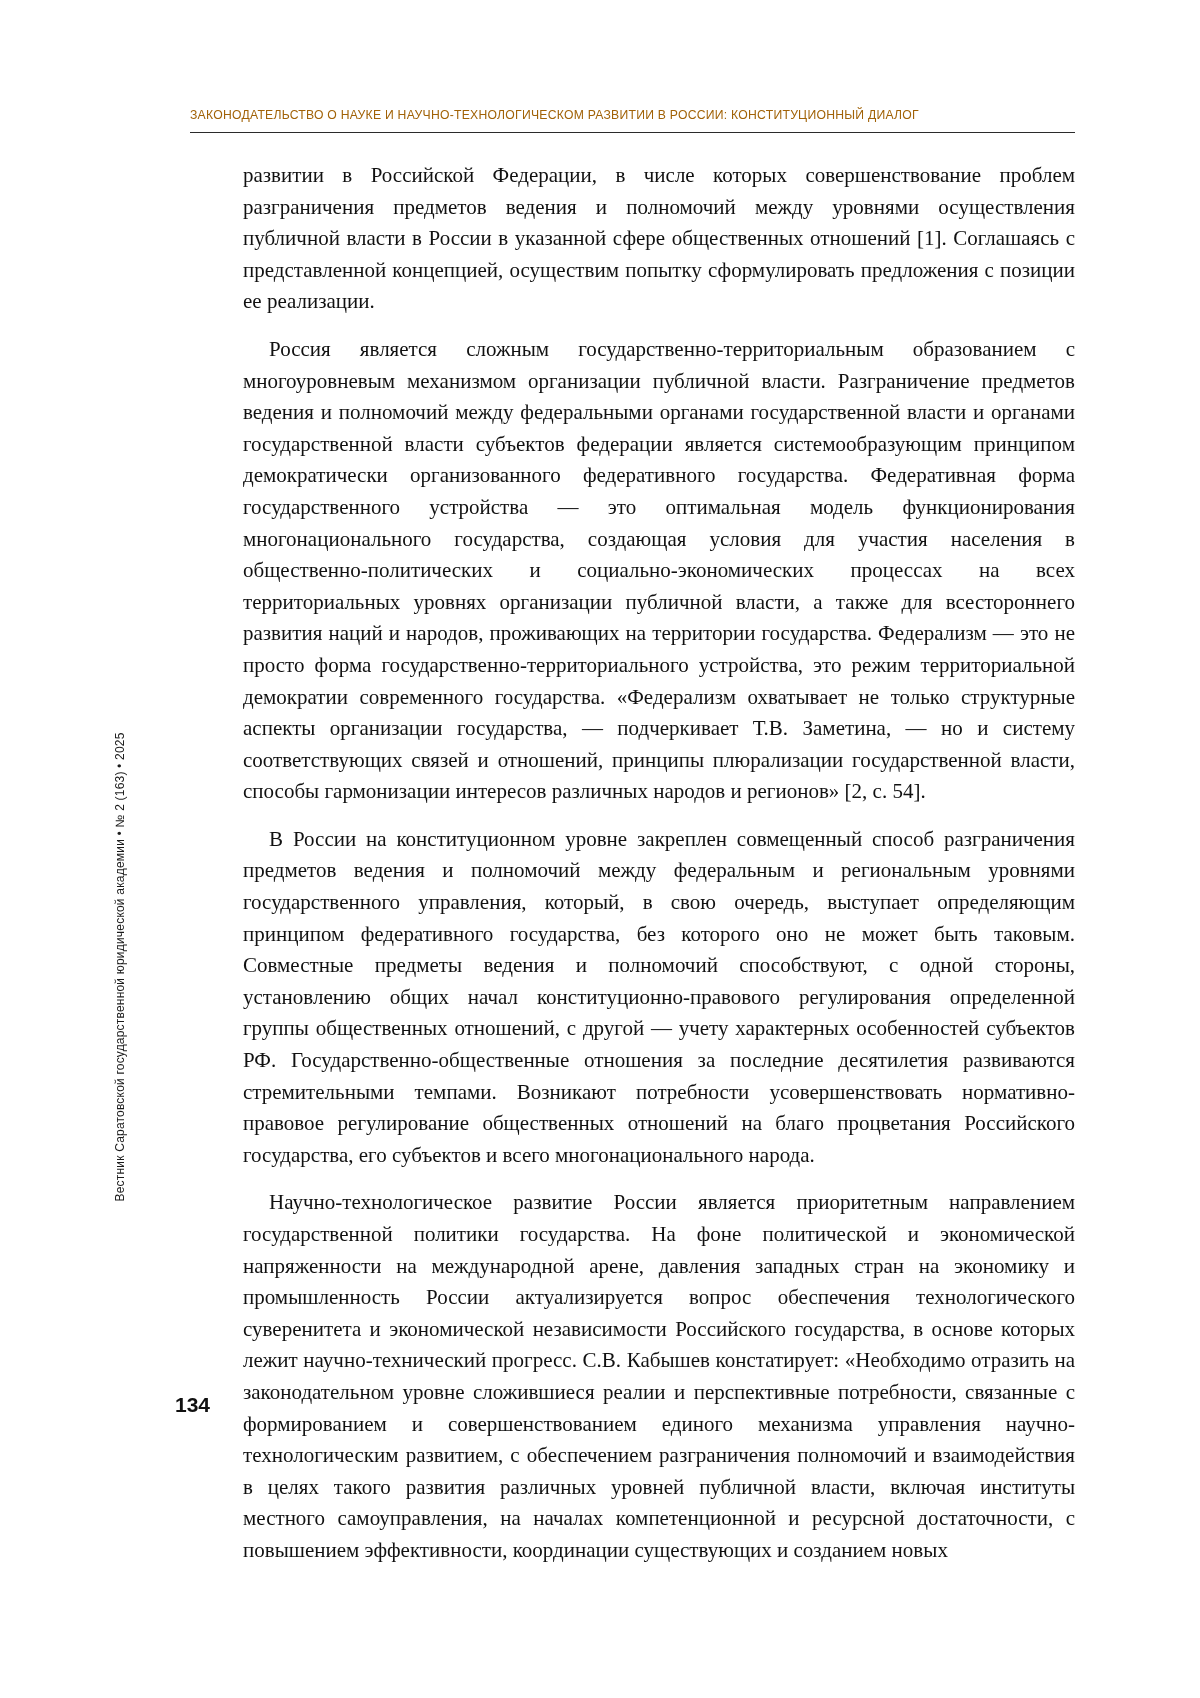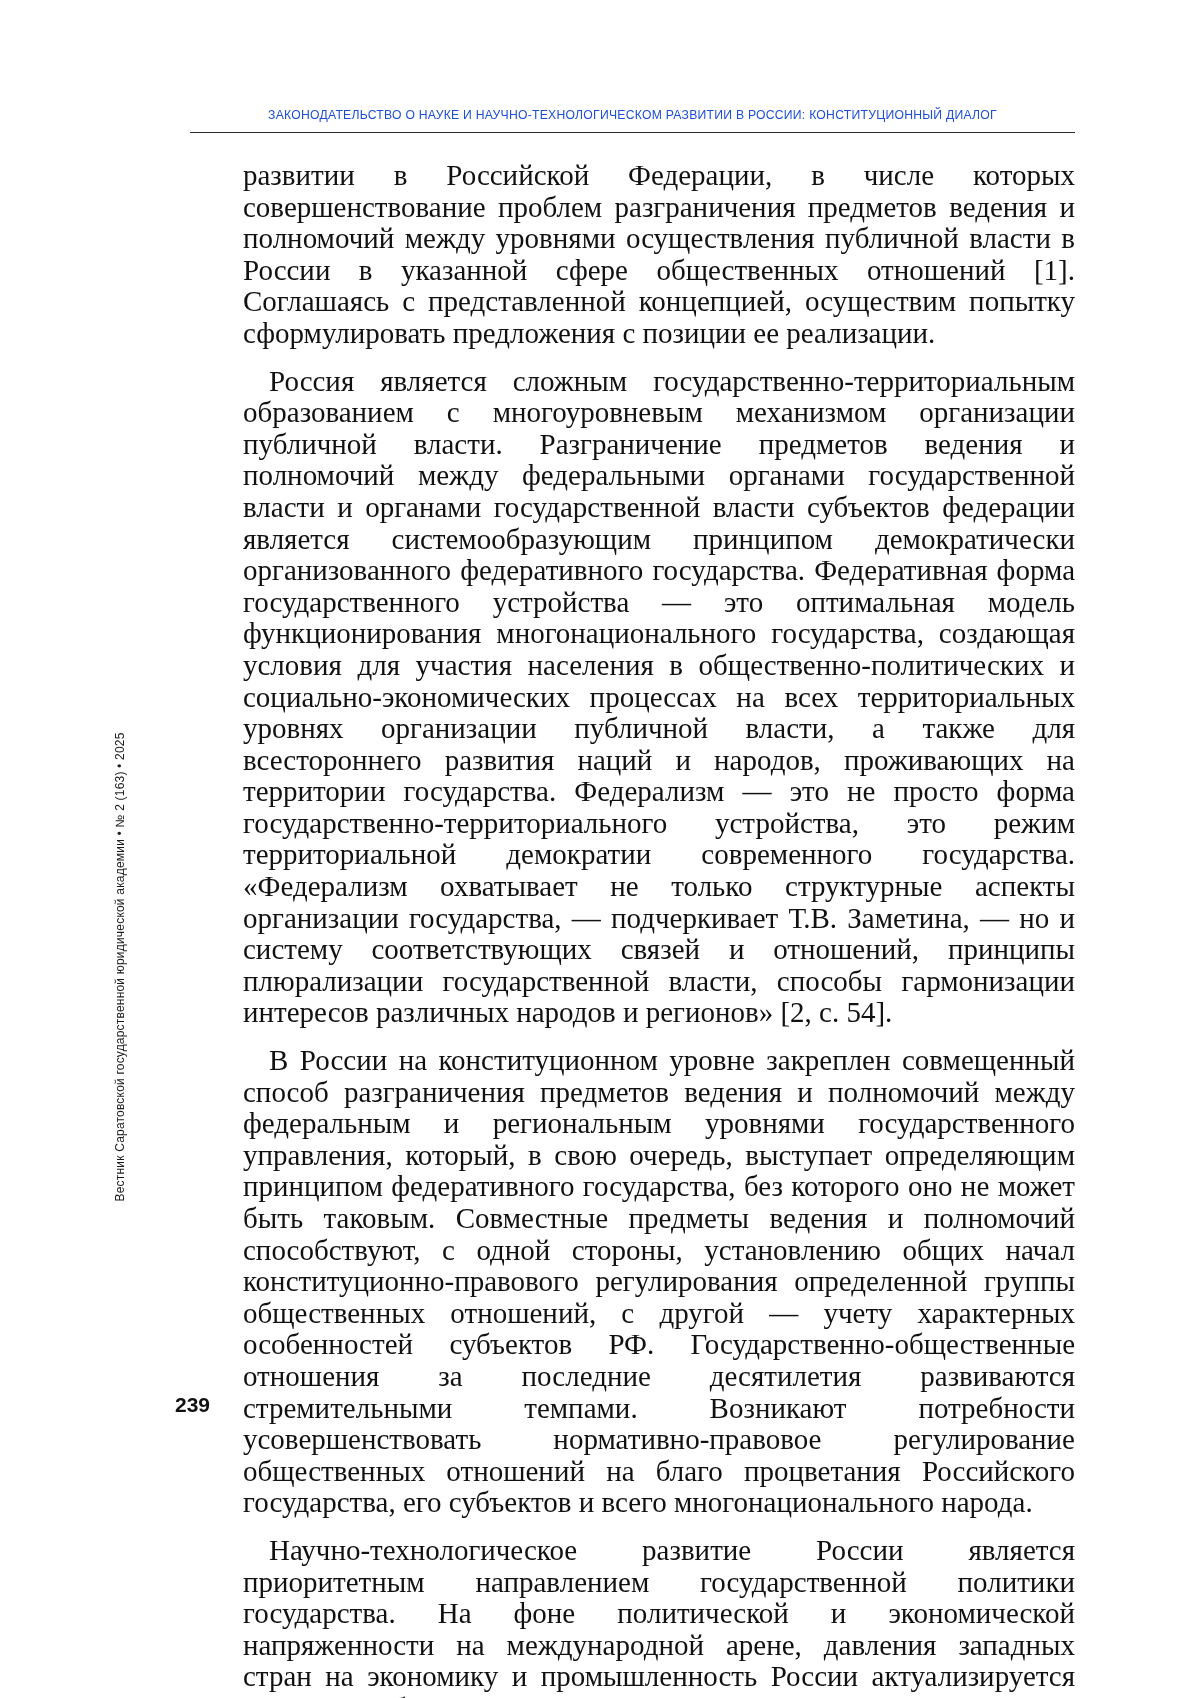--- a/index.html
+++ b/index.html
@@ -27,23 +27,23 @@
 
   
   .running-head {
     position: absolute;
     left: 190px;
     top: 108px;
     width: 885px;
     font-family: "Liberation Sans", sans-serif;
     font-size: 12.2px;
     letter-spacing: 0.25px;
-    color: #1d4ed8;
+    color: #a16207;
     text-transform: uppercase;
-    text-align: center;
+    text-align: left;
     white-space: nowrap;
   }
   .rule {
     position: absolute;
     left: 190px;
     top: 132px;
     width: 885px;
     height: 1px;
     background: #2b2b2b;
   }
@@ -79,21 +79,21 @@
   .column {
     position: absolute;
     left: 243px;
     top: 160px;
     width: 832px;
   }
   p.body {
     margin: 0;
     text-align: justify;
     text-justify: inter-word;
-    font-size: 29px;
+    font-size: 21px;
     line-height: 31.6px;
     text-indent: 0;
     hyphens: manual;
   }
   p.body.indent {
     text-indent: 26px;
   }
   p.body + p.body {
     margin-top: 16px;
   }
@@ -102,21 +102,21 @@
 <body>
 
 <div class="page">
 
   <div class="running-head">ЗАКОНОДАТЕЛЬСТВО О НАУКЕ И НАУЧНО-ТЕХНОЛОГИЧЕСКОМ РАЗВИТИИ В РОССИИ: КОНСТИТУЦИОННЫЙ ДИАЛОГ</div>
 
   <div class="rule"></div>
 
   <div class="side-note">Вестник Саратовской государственной юридической академии • № 2 (163) • 2025</div>
 
-  <div class="folio">239</div>
+  <div class="folio">134</div>
 
   <div class="column">
     <p class="body">развитии в Российской Федерации, в числе которых совершенствование проблем разграничения предметов ведения и полномочий между уровнями осуществления публичной власти в России в указанной сфере общественных отношений [1]. Соглашаясь с представленной концепцией, осуществим попытку сформулировать предложения с позиции ее реализации.</p>
     <p class="body indent">Россия является сложным государственно-территориальным образованием с многоуровневым механизмом организации публичной власти. Разграничение предметов ведения и полномочий между федеральными органами государственной власти и органами государственной власти субъектов федерации является системообразующим принципом демократически организованного федеративного государства. Федеративная форма государственного устройства — это оптимальная модель функционирования многонационального государства, создающая условия для участия населения в общественно-политических и социально-экономических процессах на всех территориальных уровнях организации публичной власти, а также для всестороннего развития наций и народов, проживающих на территории государства. Федерализм — это не просто форма государственно-территориального устройства, это режим территориальной демократии современного государства. «Федерализм охватывает не только структурные аспекты организации государства, — подчеркивает Т.В. Заметина, — но и систему соответствующих связей и отношений, принципы плюрализации государственной власти, способы гармонизации интересов различных народов и регионов» [2, с. 54].</p>
     <p class="body indent">В России на конституционном уровне закреплен совмещенный способ разграничения предметов ведения и полномочий между федеральным и региональным уровнями государственного управления, который, в свою очередь, выступает определяющим принципом федеративного государства, без которого оно не может быть таковым. Совместные предметы ведения и полномочий способствуют, с одной стороны, установлению общих начал конституционно-правового регулирования определенной группы общественных отношений, с другой — учету характерных особенностей субъектов РФ. Государственно-общественные отношения за последние десятилетия развиваются стремительными темпами. Возникают потребности усовершенствовать нормативно-правовое регулирование общественных отношений на благо процветания Российского государства, его субъектов и всего многонационального народа.</p>
     <p class="body indent">Научно-технологическое развитие России является приоритетным направлением государственной политики государства. На фоне политической и экономической напряженности на международной арене, давления западных стран на экономику и промышленность России актуализируется вопрос обеспечения технологического суверенитета и экономической независимости Российского государства, в основе которых лежит научно-технический прогресс. С.В. Кабышев констатирует: «Необходимо отразить на законодательном уровне сложившиеся реалии и перспективные потребности, связанные с формированием и совершенствованием единого механизма управления научно-технологическим развитием, с обеспечением разграничения полномочий и взаимодействия в целях такого развития различных уровней публичной власти, включая институты местного самоуправления, на началах компетенционной и ресурсной достаточности, с повышением эффективности, координации существующих и созданием новых</p>
   </div>
 
 </div>
 

